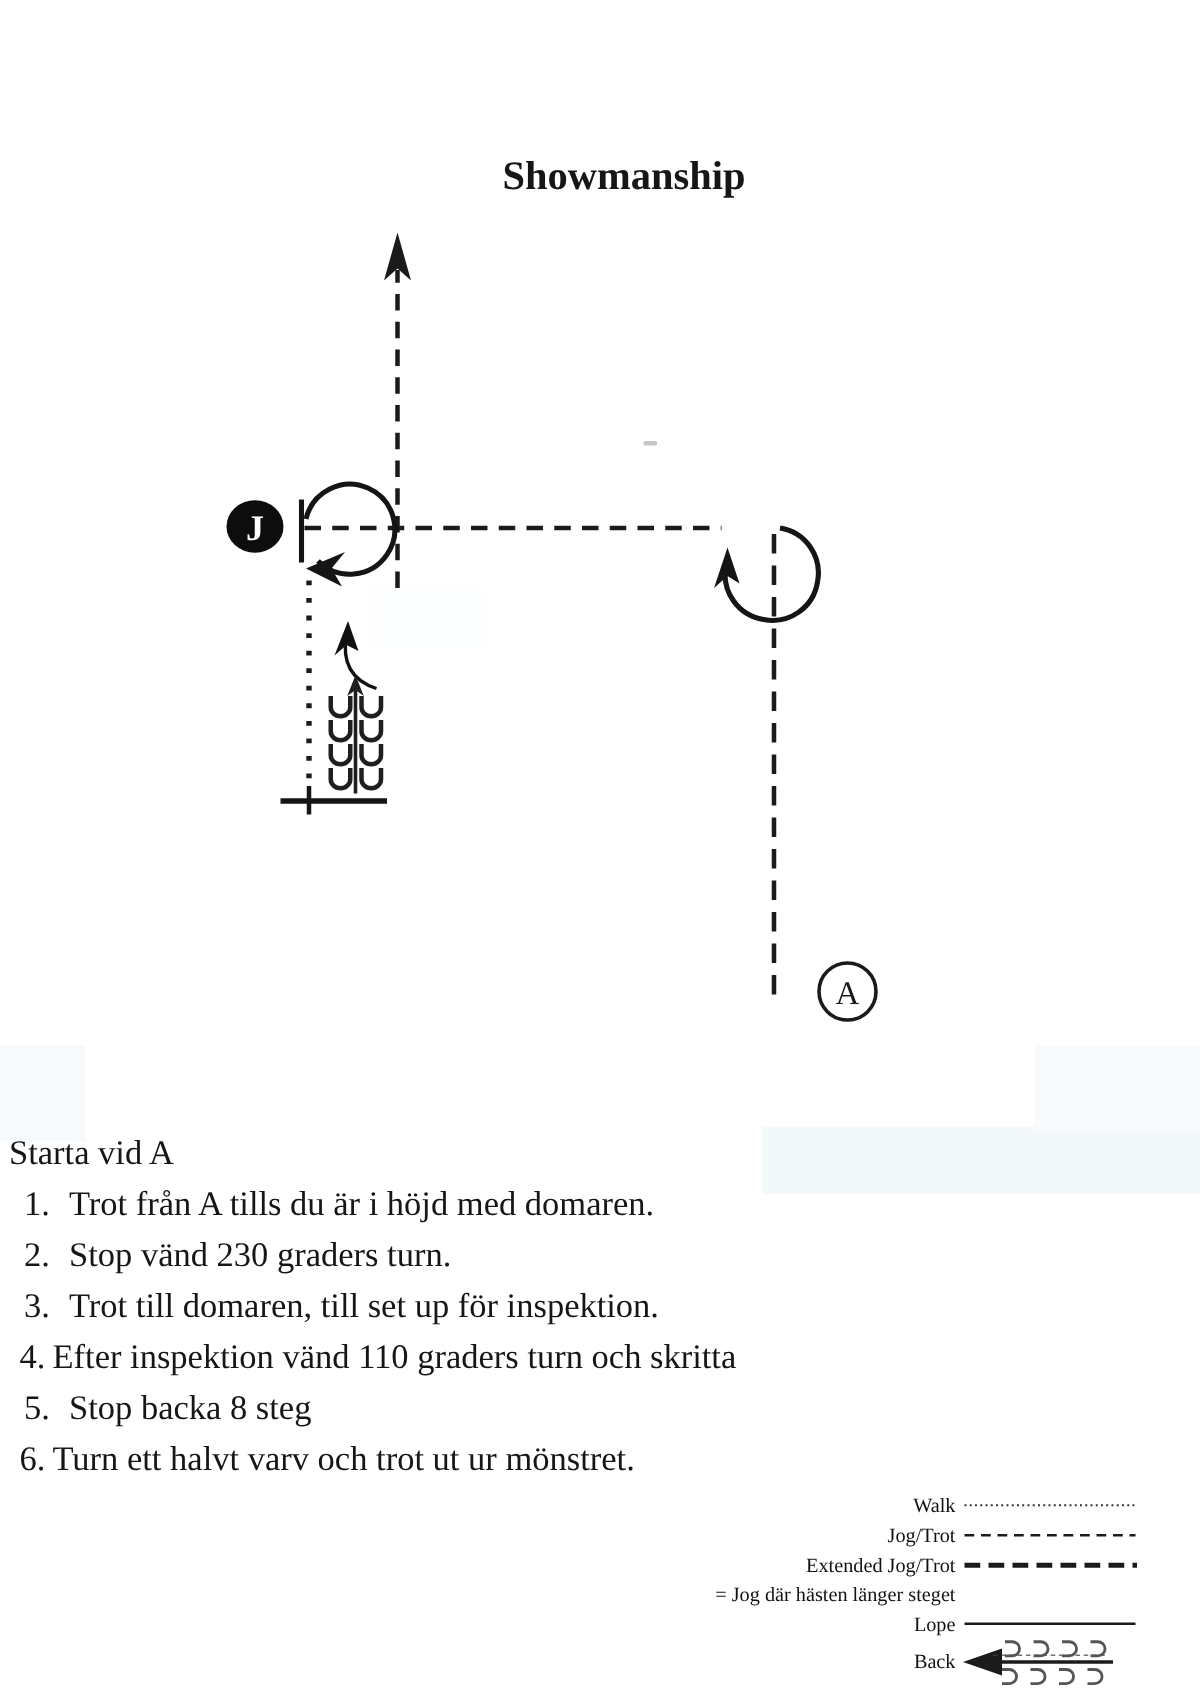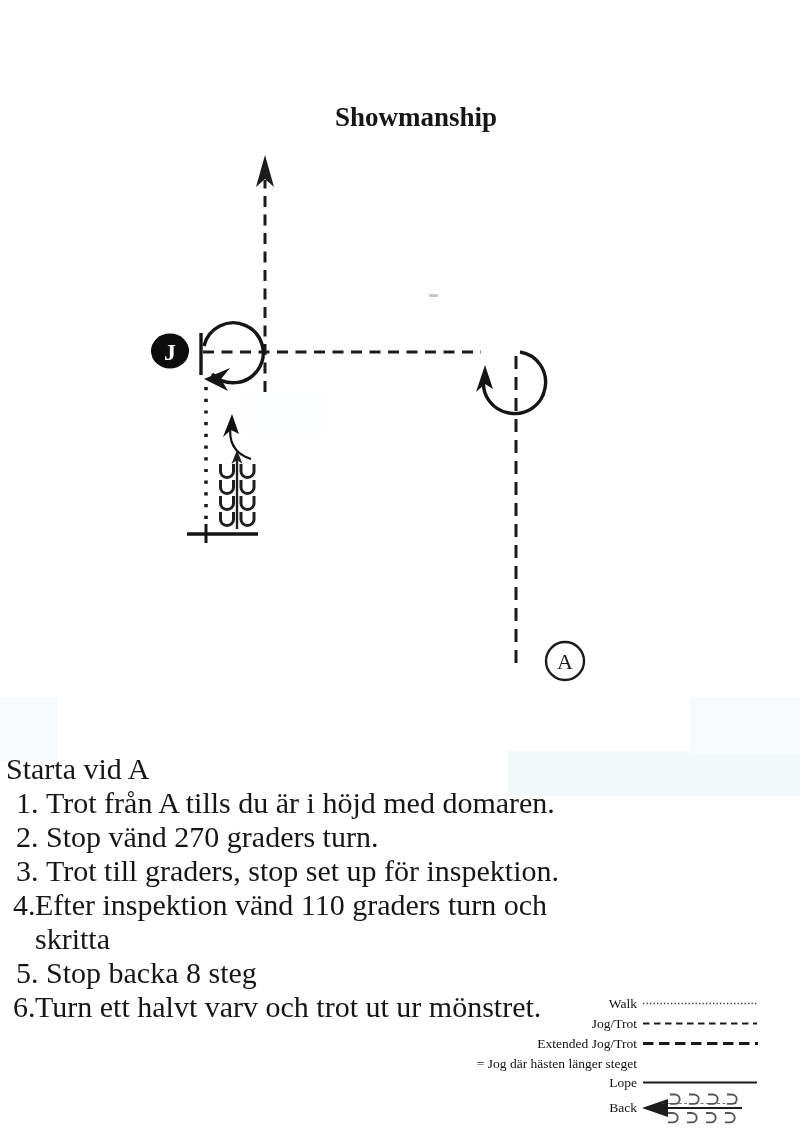--- a/index.html
+++ b/index.html
@@ -8,21 +8,21 @@
     background:#ffffff;color:#161616;
     font-family:"Liberation Serif","DejaVu Serif",serif;
   }
   #page-title{
     position:absolute;top:86px;left:0;width:100%;
     text-align:center;font-size:27px;font-weight:bold;margin:16px;
   }
   #pattern-svg{position:absolute;left:0;top:0;}
   #instructions{
     position:absolute;left:4px;top:752px;width:612px;
-    font-size:30px;line-height:34px;
+    font-size:23px;line-height:34px;
   }
   #instructions .intro{padding-left:2px;}
   .row{display:flex;padding-left:12px;}
   .row .num{width:30px;flex:none;}
   .row.tight{padding-left:9px;}
   .row.tight .num{width:22px;}
   .row .txt{flex:1;}
 </style>
 </head>
 <body>
@@ -138,26 +138,26 @@
 <div id="instructions">
   <div class="intro">Starta vid A</div>
 
   <div class="row">
     <span class="num">1.</span>
     <span class="txt">Trot från A tills du är i höjd med domaren.</span>
   </div>
 
   <div class="row">
     <span class="num">2.</span>
-    <span class="txt">Stop vänd 270 graders turn.</span>
+    <span class="txt">Stop vänd 230 graders turn.</span>
   </div>
 
   <div class="row">
     <span class="num">3.</span>
-    <span class="txt">Trot till graders, stop set up för inspektion.</span>
+    <span class="txt">Trot till domaren, till set up för inspektion.</span>
   </div>
 
   <div class="row tight">
     <span class="num">4.</span>
     <span class="txt">
         <div>Efter inspektion vänd 110 graders turn och skritta</div>
       </span>
   </div>
 
   <div class="row">

